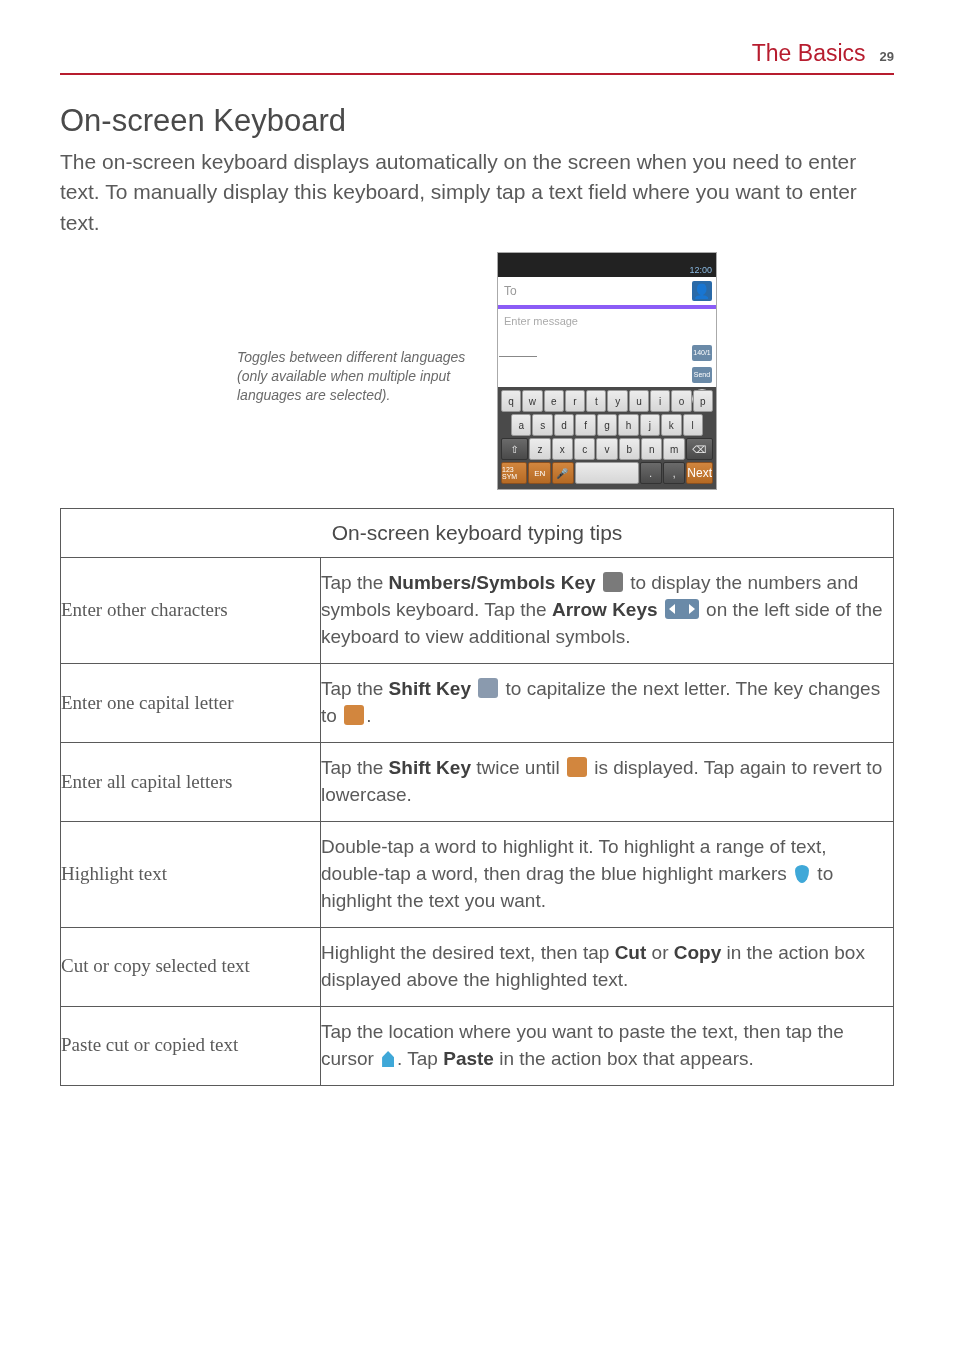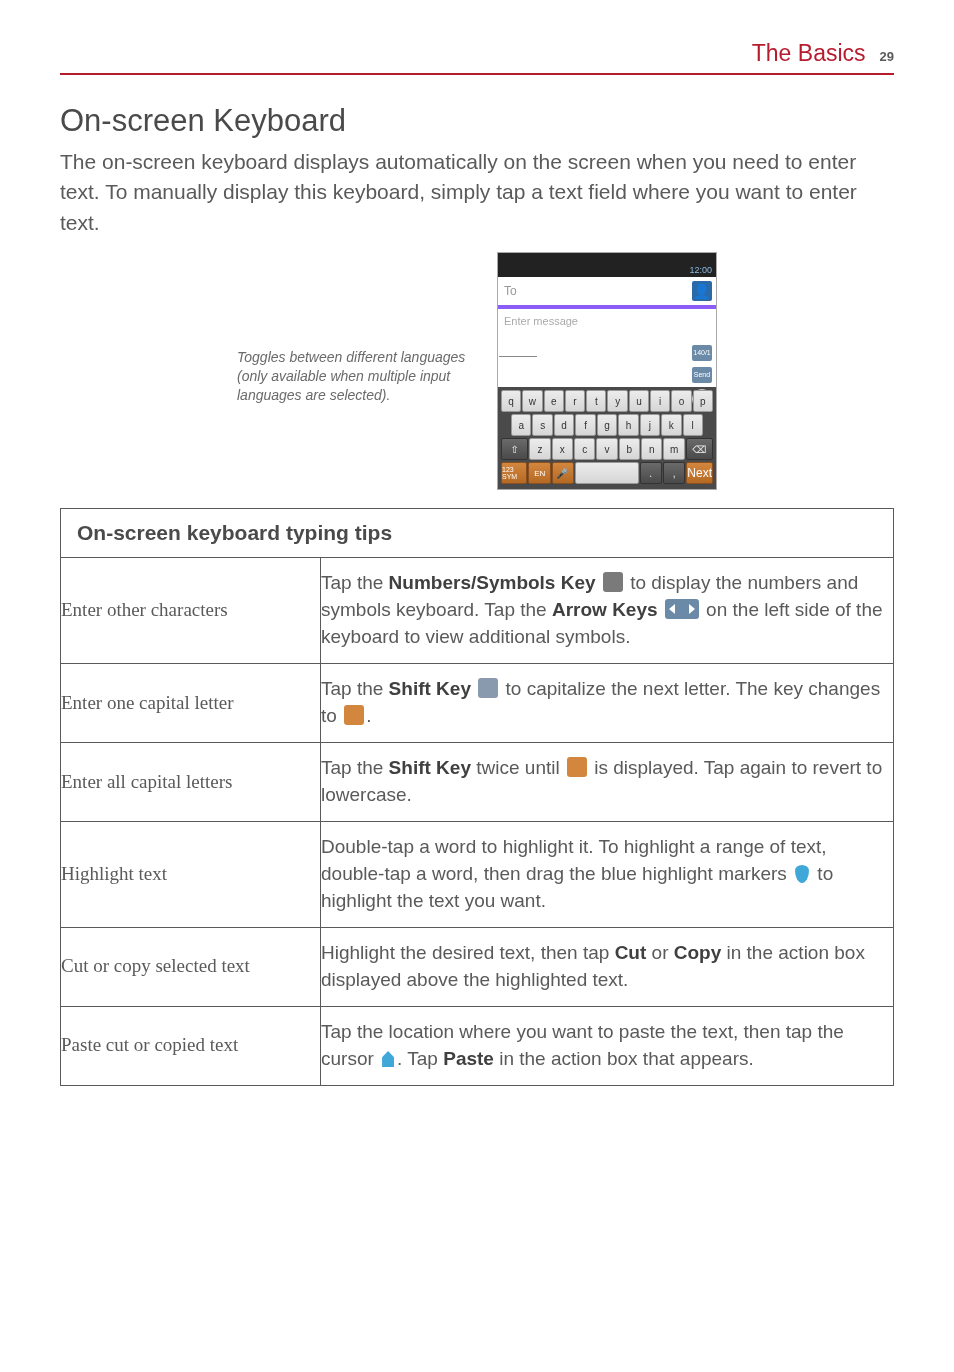--- a/index.html
+++ b/index.html
@@ -178,23 +178,23 @@
     border-color: #8a5020;
   }
   .space { flex: 3; }
 
   .tips-table {
     width: 100%;
     border-collapse: collapse;
     border: 1px solid #5a5a5a;
   }
   .tips-table th {
-    text-align: left;
+    text-align: center;
     font-size: 21px;
-    font-weight: bold;
+    font-weight: normal;
     color: #4a4a4a;
     padding: 12px 16px;
     border: 1px solid #5a5a5a;
   }
   .tips-table td {
     border: 1px solid #5a5a5a;
     padding: 12px 0;
     font-size: 19px;
     line-height: 1.42;
     color: #5a5a5a;

